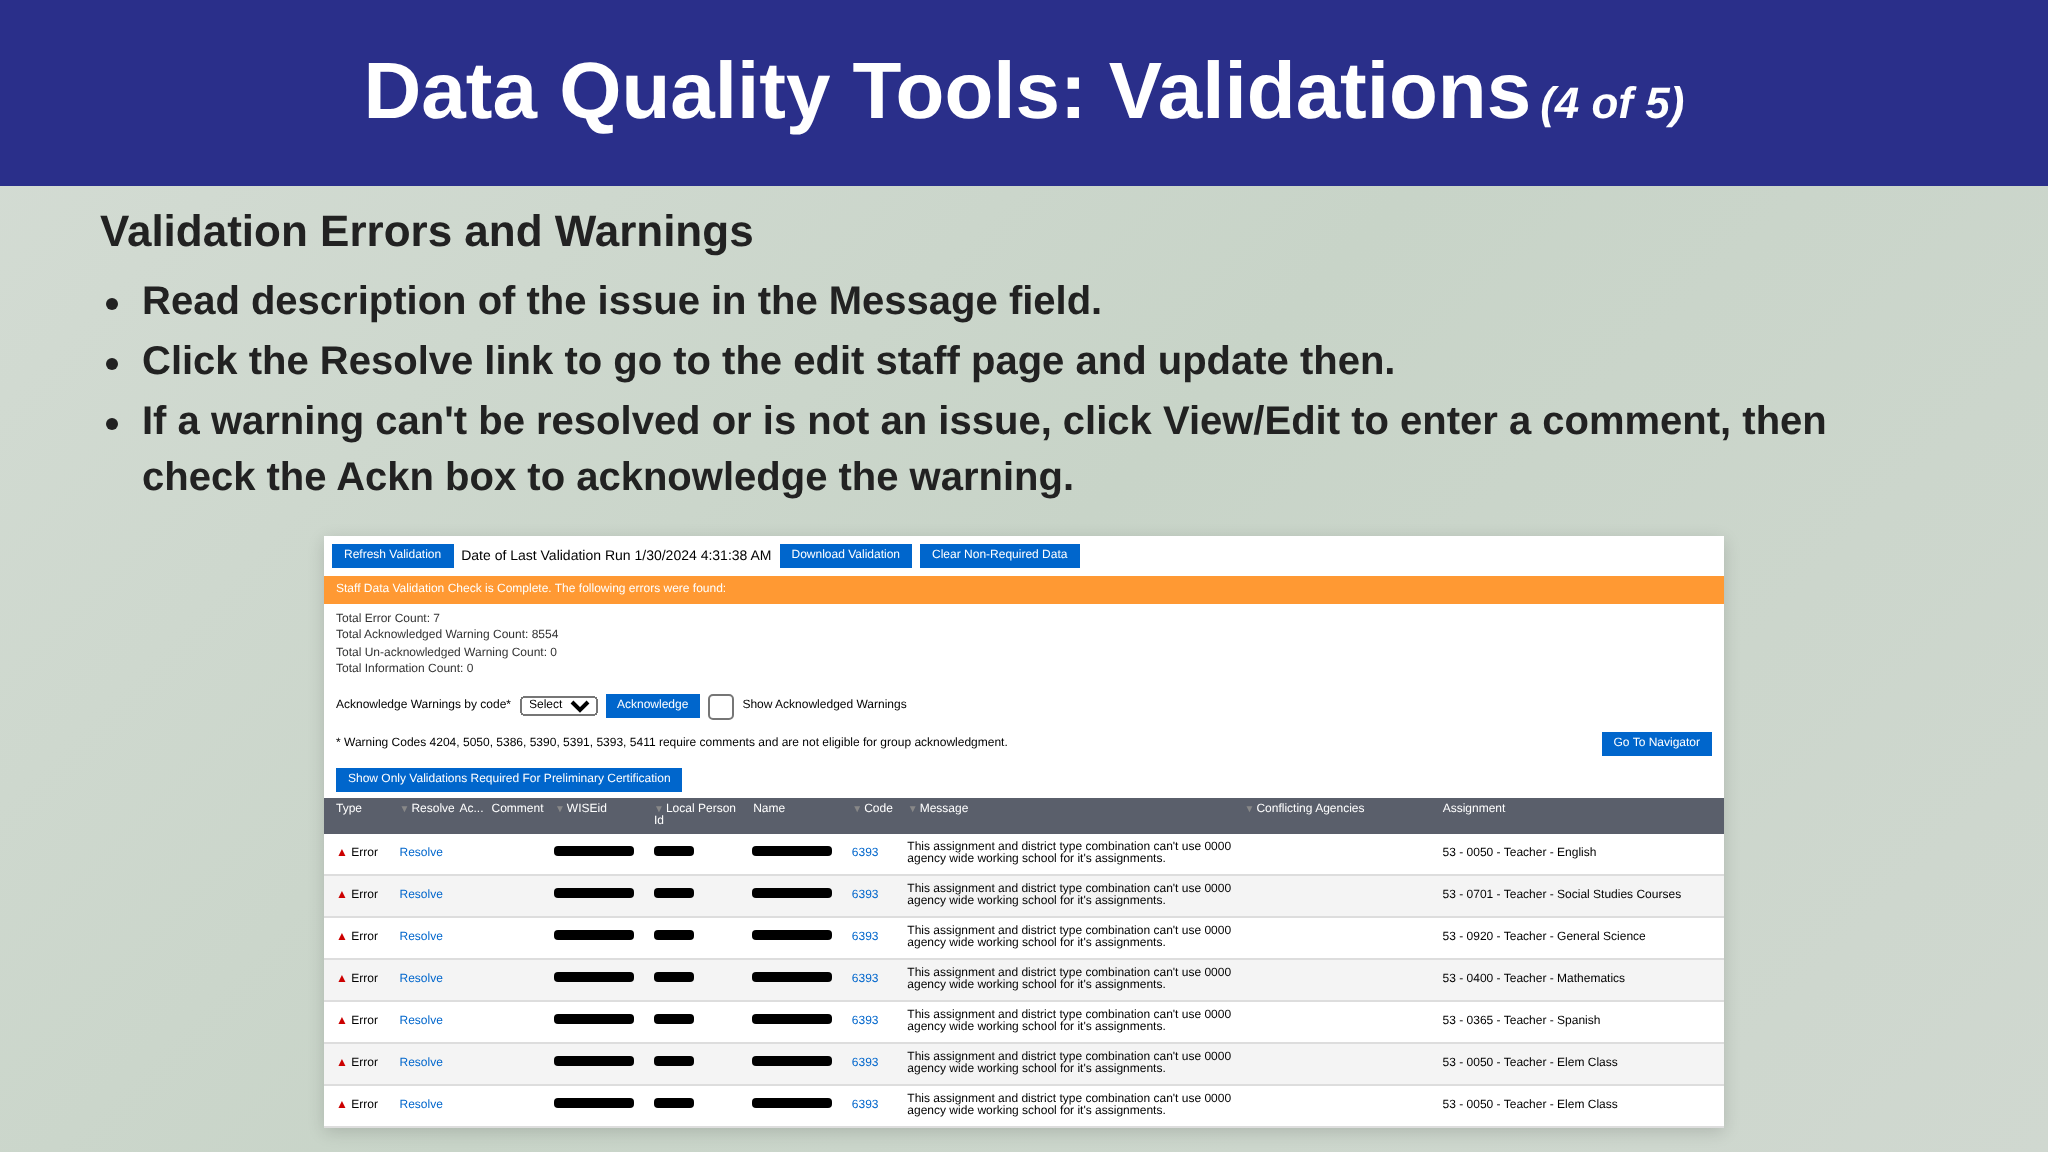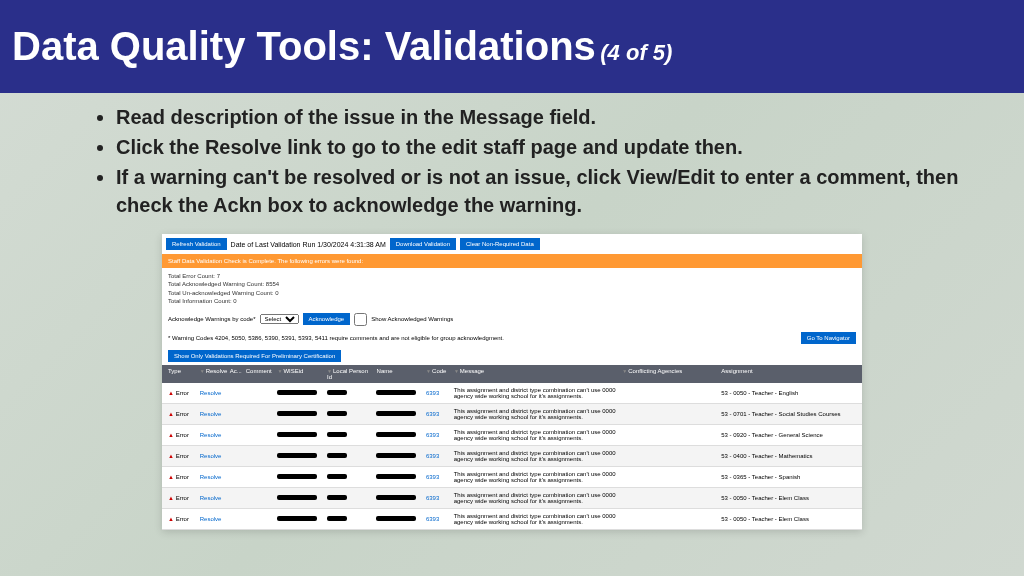--- a/index.html
+++ b/index.html
@@ -5,21 +5,21 @@
     * { margin: 0; padding: 0; box-sizing: border-box; }
     body {
       width: 1024px; height: 576px;
       font-family: Arial, sans-serif;
       background: linear-gradient(135deg, #d4dcd4 0%, #c8d4c8 50%, #d0d8d0 100%);
       overflow: hidden;
     }
     .header {
       background: #2a2f8a;
       color: white;
-      text-align: left;
+      text-align: center;
       padding: 24px 12px;
     }
     .header h1 {
       font-size: 40px;
       font-weight: bold;
       display: inline;
     }
     .header .subtitle {
       font-size: 22px;
       font-style: italic;
@@ -29,21 +29,21 @@
       padding: 10px 50px;
     }
     .section-title {
       font-size: 22px;
       font-weight: bold;
       color: #222;
       margin-bottom: 8px;
     }
     .bullets {
       list-style: disc;
-      margin-left: 66px;
+      margin-left: 21px;
       font-size: 20px;
       font-weight: bold;
       color: #222;
       line-height: 1.4;
     }
     .bullets li { margin-bottom: 2px; }
     .screenshot {
       margin: 15px auto 0;
       width: 700px;
       background: white;
@@ -119,20 +119,21 @@
   </style>
 </head>
 <body>
 
 <div class="header">
   <h1>Data Quality Tools: Validations</h1>
   <span class="subtitle">(4 of 5)</span>
 </div>
 
 <div class="content">
+  <div class="section-title">Validation Errors and Warnings</div>
   <ul class="bullets">
     <li>Read description of the issue in the Message field.</li>
     <li>Click the Resolve link to go to the edit staff page and update then.</li>
     <li>If a warning can't be resolved or is not an issue, click View/Edit  to enter a comment, then check the Ackn box to acknowledge the warning.</li>
   </ul>
 
   <div class="screenshot">
     <div class="ss-top">
       <button class="btn-blue">Refresh Validation</button>
       <span>Date of Last Validation Run 1/30/2024 4:31:38 AM</span>

